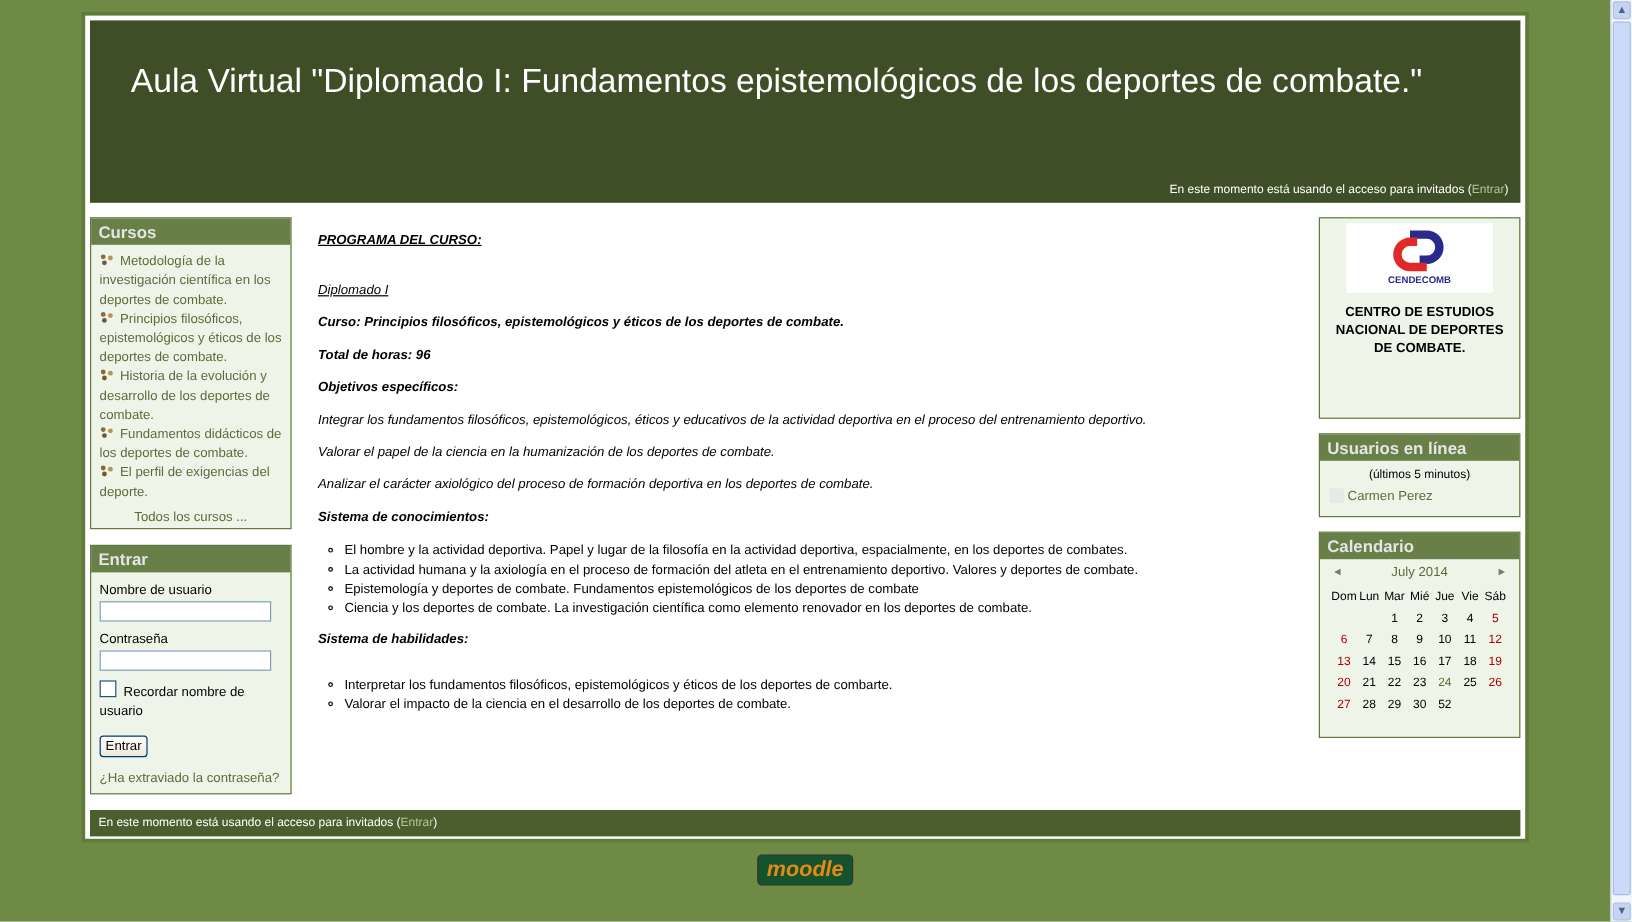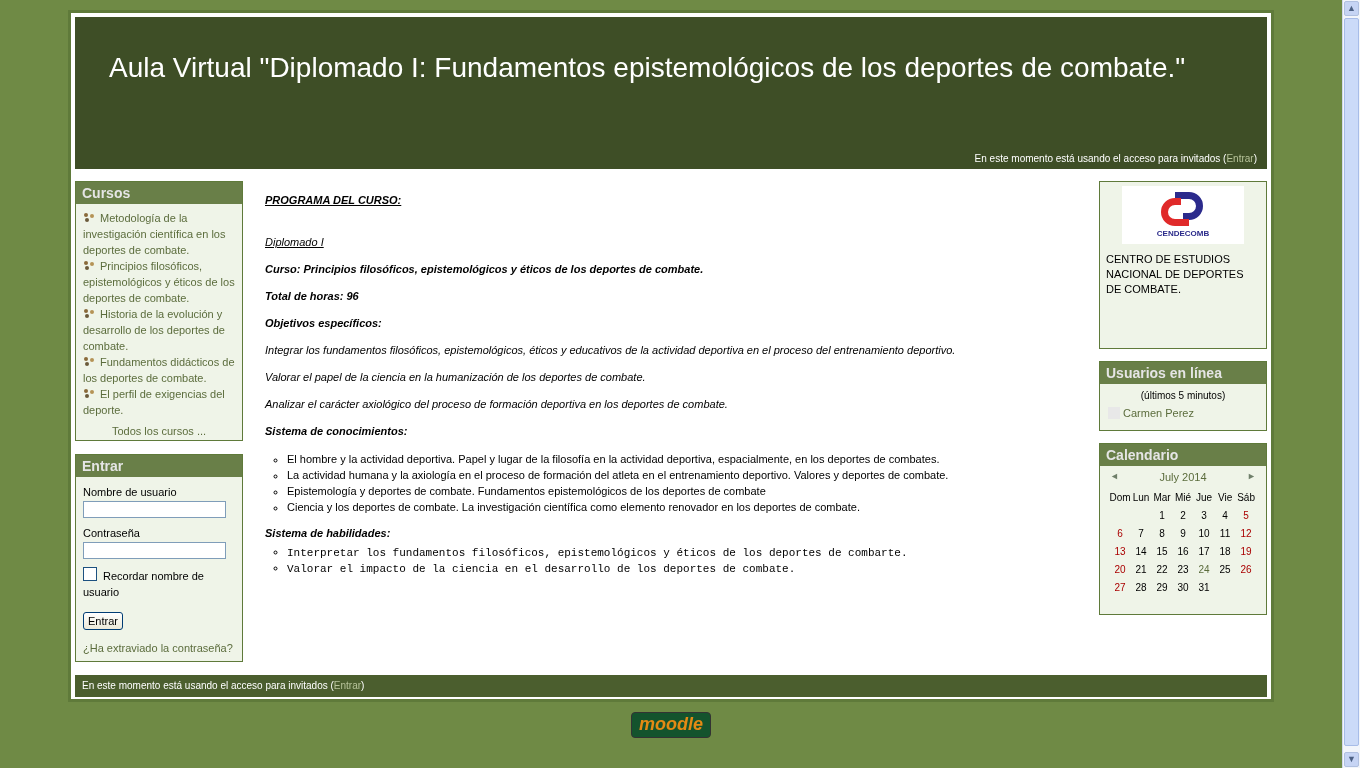--- a/index.html
+++ b/index.html
@@ -67,21 +67,21 @@
   .b { font-weight:bold; }
   .main ul { margin:0; padding-left:22px; list-style:circle; }
   .main li { line-height:16px; }
   .logo-box { text-align:center; padding-top:4px; }
   .logo-img {
     display:inline-block; width:122px; height:58px; background:#fff; position:relative;
   }
   .logo-text {
     position:absolute; bottom:6px; left:0; right:0; font-size:8px; font-weight:bold; color:#2a2a8a;
   }
-  .centro { font-weight:normal; font-size:11px; line-height:15px; padding:6px 6px 0 6px; }
+  .centro { font-weight:bold; text-align:center; font-size:11px; line-height:15px; padding:6px 6px 0 6px; }
   .online-sub { text-align:center; font-size:10px; margin-top:6px; }
   .online-user { color:#5b6c3c; margin:6px 0 0 8px; font-size:11px; }
   .user-icon { display:inline-block; width:12px; height:12px; background:#e8e8e8; vertical-align:-2px; margin-right:3px; }
   .cal-head { display:flex; justify-content:space-between; padding:5px 10px 0 10px; color:#5b6c3c; font-size:11px; }
   .cal-arrow { color:#6f7f6a; font-size:9px; }
   table.cal { border-collapse:collapse; margin:6px auto 0 auto; }
   table.cal th { font-weight:normal; font-size:10px; width:21px; padding:0; height:17px; }
   table.cal td { font-size:10px; text-align:center; width:21px; height:18px; padding:0; }
   .weekend { color:#a00; }
   .today { color:#5b6c3c; }
@@ -179,21 +179,21 @@
           <p style="margin-top: 14px;">Analizar el carácter axiológico del proceso de formación deportiva en los deportes de combate.</p>
         </div>
       <p class="b" style="margin-top:14px;">Sistema de conocimientos:</p>
       <ul id="conocimientos" style="margin-top:13px;">
           <li>El hombre y la actividad deportiva. Papel y lugar de la filosofía en la actividad deportiva, espacialmente, en los deportes de combates.</li>
           <li>La actividad humana y la axiología en el proceso de formación del atleta en el entrenamiento deportivo. Valores y deportes de combate.</li>
           <li>Epistemología y deportes de combate. Fundamentos epistemológicos de los deportes de combate</li>
           <li>Ciencia y los deportes de combate. La investigación científica como elemento renovador en los deportes de combate.</li>
         </ul>
       <p class="b" style="margin-top:12px;">Sistema de habilidades:</p>
-      <ul id="habilidades" style="margin-top:5px;font-family:Liberation Mono, monospace;">
+      <ul id="habilidades" style="margin-top:23px;">
           <li>Interpretar los fundamentos filosóficos, epistemológicos y éticos de los deportes de combarte.</li>
           <li>Valorar el impacto de la ciencia en el desarrollo de los deportes de combate.</li>
         </ul>
     </div>
 
     <div class="block" style="left:1028px; top:168px; width:166px; height:166px;">
       <div class="logo-box">
         <div class="logo-img">
           <svg width="60" height="42" viewBox="0 0 60 42" style="position:absolute; left:31px; top:2px;">
             <path d="M22 4 h14 a14 14 0 0 1 0 28 h-6 v-7 h6 a7 7 0 0 0 0 -14 h-14 z" fill="#2b2a8c"></path>
@@ -267,21 +267,21 @@
               <td>23</td>
               <td class="today">24</td>
               <td>25</td>
               <td class="weekend">26</td>
             </tr>
             <tr>
               <td class="weekend">27</td>
               <td>28</td>
               <td>29</td>
               <td>30</td>
-              <td>31</td>
+              <td>52</td>
               <td></td>
               <td class="weekend"></td>
             </tr>
           </tbody>
       </table>
     </div>
 
     <div class="footer">
       <span>En este momento está usando el acceso para invitados (</span><a href="#">Entrar</a><span>)</span>
     </div>

